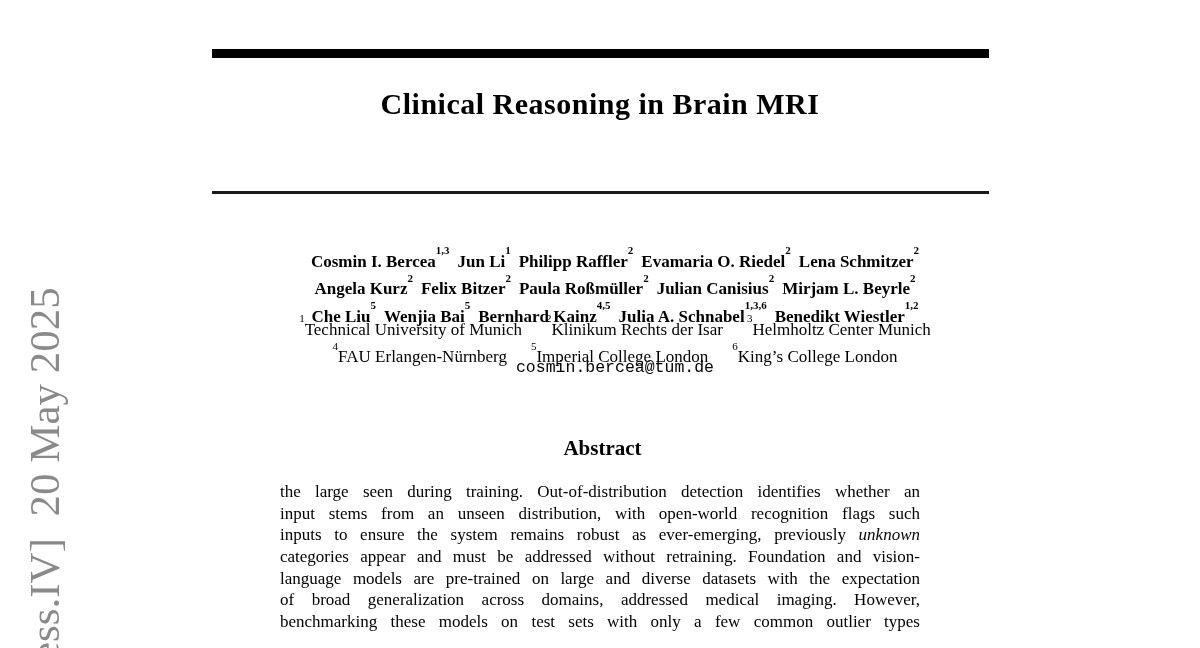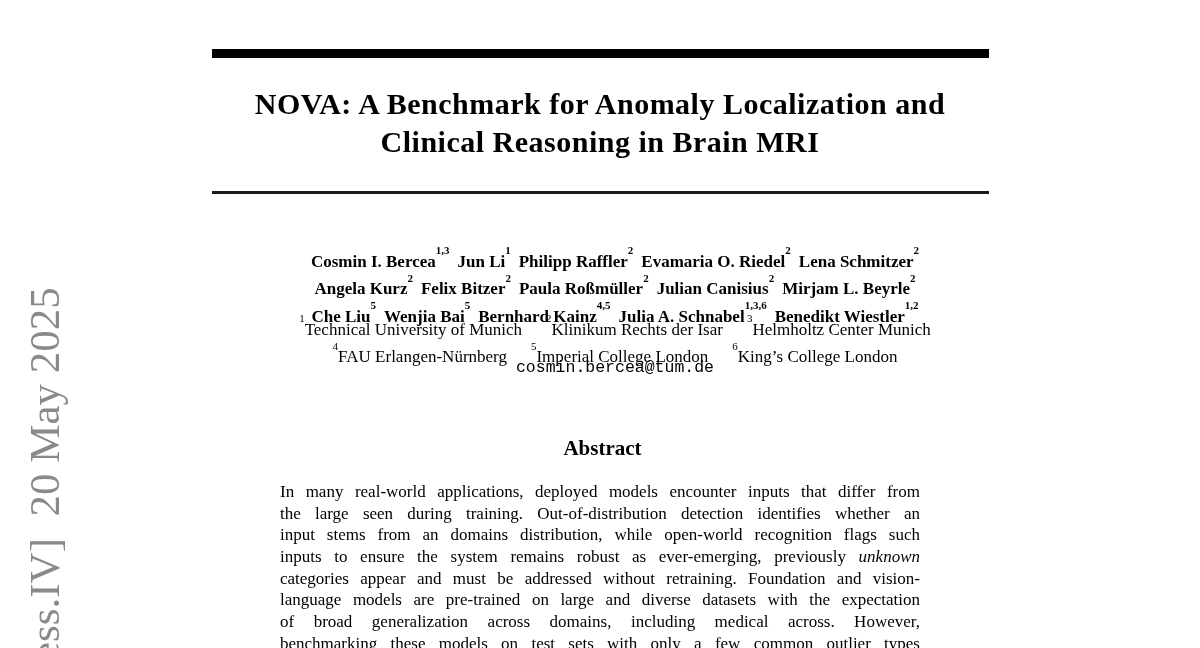--- a/index.html
+++ b/index.html
@@ -103,21 +103,20 @@
 </style>
 </head>
 <body>
 
 <div id="page">
   <div class="watermark" style="color: rgb(138, 138, 138);">ess.IV]  20 May 2025</div>
 
   <div class="rule-thick"></div>
 
   <div class="title">
-    <div>NOVA: A Benchmark for Anomaly Localization and</div>
     <div>Clinical Reasoning in Brain MRI</div>
   </div>
 
   <div class="rule-thin"></div>
 
   <div class="authors" id="authors">
       <div class="author-row"><span class="author"><span>Cosmin I. Bercea</span><sup class="asup">1,3</sup></span><span class="author"><span>Jun Li</span><sup class="asup">1</sup></span><span class="author"><span>Philipp Raffler</span><sup class="asup">2</sup></span><span class="author"><span>Evamaria O. Riedel</span><sup class="asup">2</sup></span><span class="author"><span>Lena Schmitzer</span><sup class="asup">2</sup></span></div>
       <div class="author-row"><span class="author"><span>Angela Kurz</span><sup class="asup">2</sup></span><span class="author"><span>Felix Bitzer</span><sup class="asup">2</sup></span><span class="author"><span>Paula Roßmüller</span><sup class="asup">2</sup></span><span class="author"><span>Julian Canisius</span><sup class="asup">2</sup></span><span class="author"><span>Mirjam L. Beyrle</span><sup class="asup">2</sup></span></div>
       <div class="author-row"><span class="author"><span>Che Liu</span><sup class="asup">5</sup></span><span class="author"><span>Wenjia Bai</span><sup class="asup">5</sup></span><span class="author"><span>Bernhard Kainz</span><sup class="asup">4,5</sup></span><span class="author"><span>Julia A. Schnabel</span><sup class="asup">1,3,6</sup></span><span class="author"><span>Benedikt Wiestler</span><sup class="asup">1,2</sup></span></div>
     </div>
@@ -125,22 +124,21 @@
   <div class="affils" id="affils">
       <div class="affil-row"><span class="affil"><sup class="asup">1</sup><span>Technical University of Munich</span></span><span class="affil"><sup class="asup">2</sup><span>Klinikum Rechts der Isar</span></span><span class="affil"><sup class="asup">3</sup><span>Helmholtz Center Munich</span></span></div>
       <div class="affil-row"><span class="affil"><sup class="asup">4</sup><span>FAU Erlangen-Nürnberg</span></span><span class="affil"><sup class="asup">5</sup><span>Imperial College London</span></span><span class="affil"><sup class="asup">6</sup><span>King’s College London</span></span></div>
     </div>
 
   <div class="email">cosmin.bercea@tum.de</div>
 
   <div class="abs-head">Abstract</div>
 
   <div class="abstract" id="abstract">
-      <div class="abs-line"><span>In many real-world applications, deployed models encounter inputs that differ from</span></div>
       <div class="abs-line"><span>the large seen during training. Out-of-distribution detection identifies whether an</span></div>
-      <div class="abs-line"><span>input stems from an domains distribution, while open-world recognition flags such</span></div>
+      <div class="abs-line"><span>input stems from an unseen distribution, with open-world recognition flags such</span></div>
       <div class="abs-line"><span>inputs to ensure the system remains robust as ever-emerging, previously </span><em>unknown</em></div>
       <div class="abs-line"><span>categories appear and must be addressed without retraining. Foundation and vision-</span></div>
       <div class="abs-line"><span>language models are pre-trained on large and diverse datasets with the expectation</span></div>
-      <div class="abs-line"><span>of broad generalization across domains, including medical across. However,</span></div>
+      <div class="abs-line"><span>of broad generalization across domains, addressed medical imaging. However,</span></div>
       <div class="abs-line"><span>benchmarking these models on test sets with only a few common outlier types</span></div>
     </div>
 </div>
 
 </body></html>

